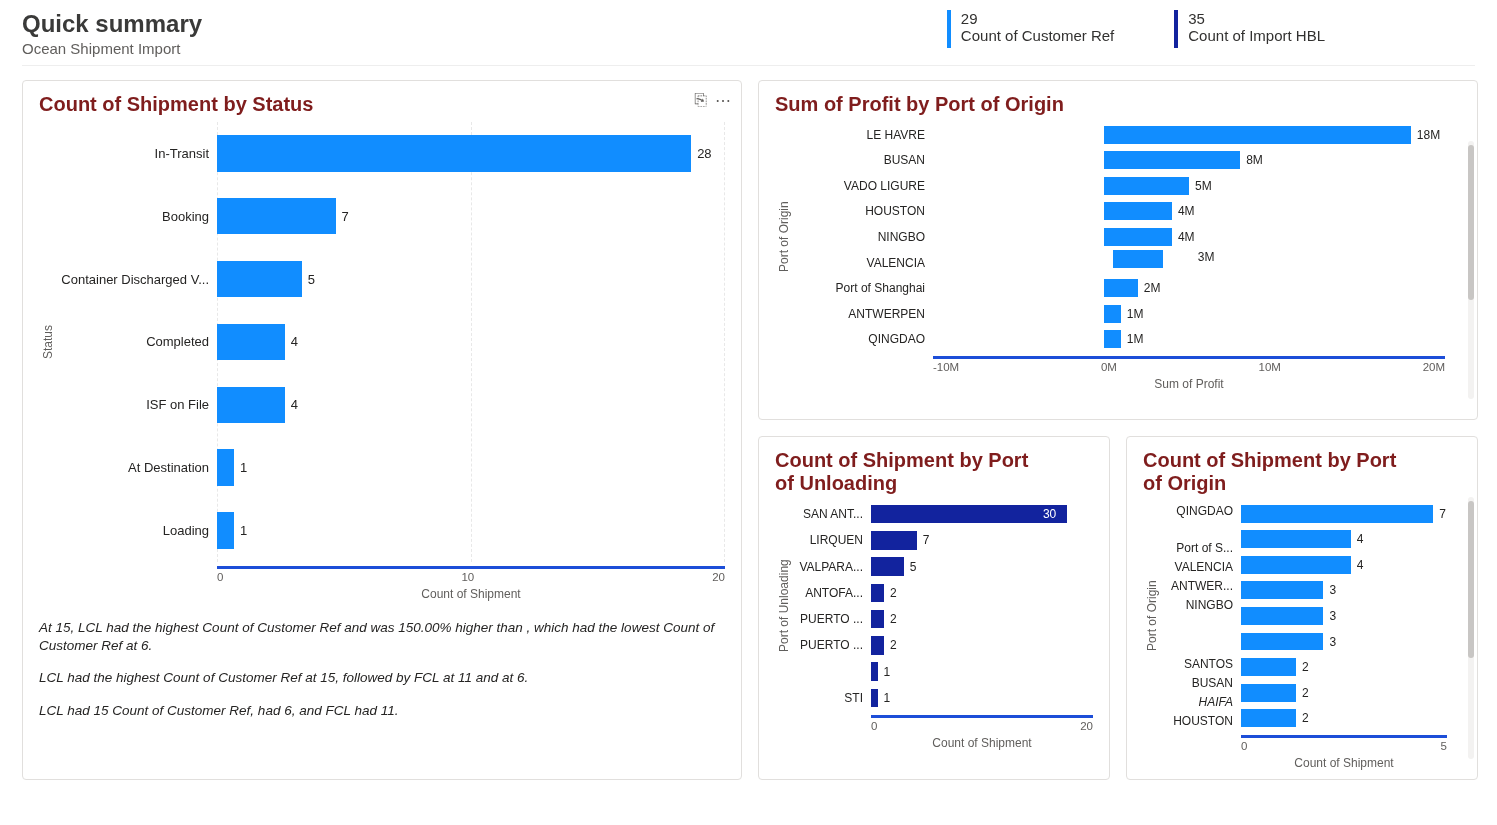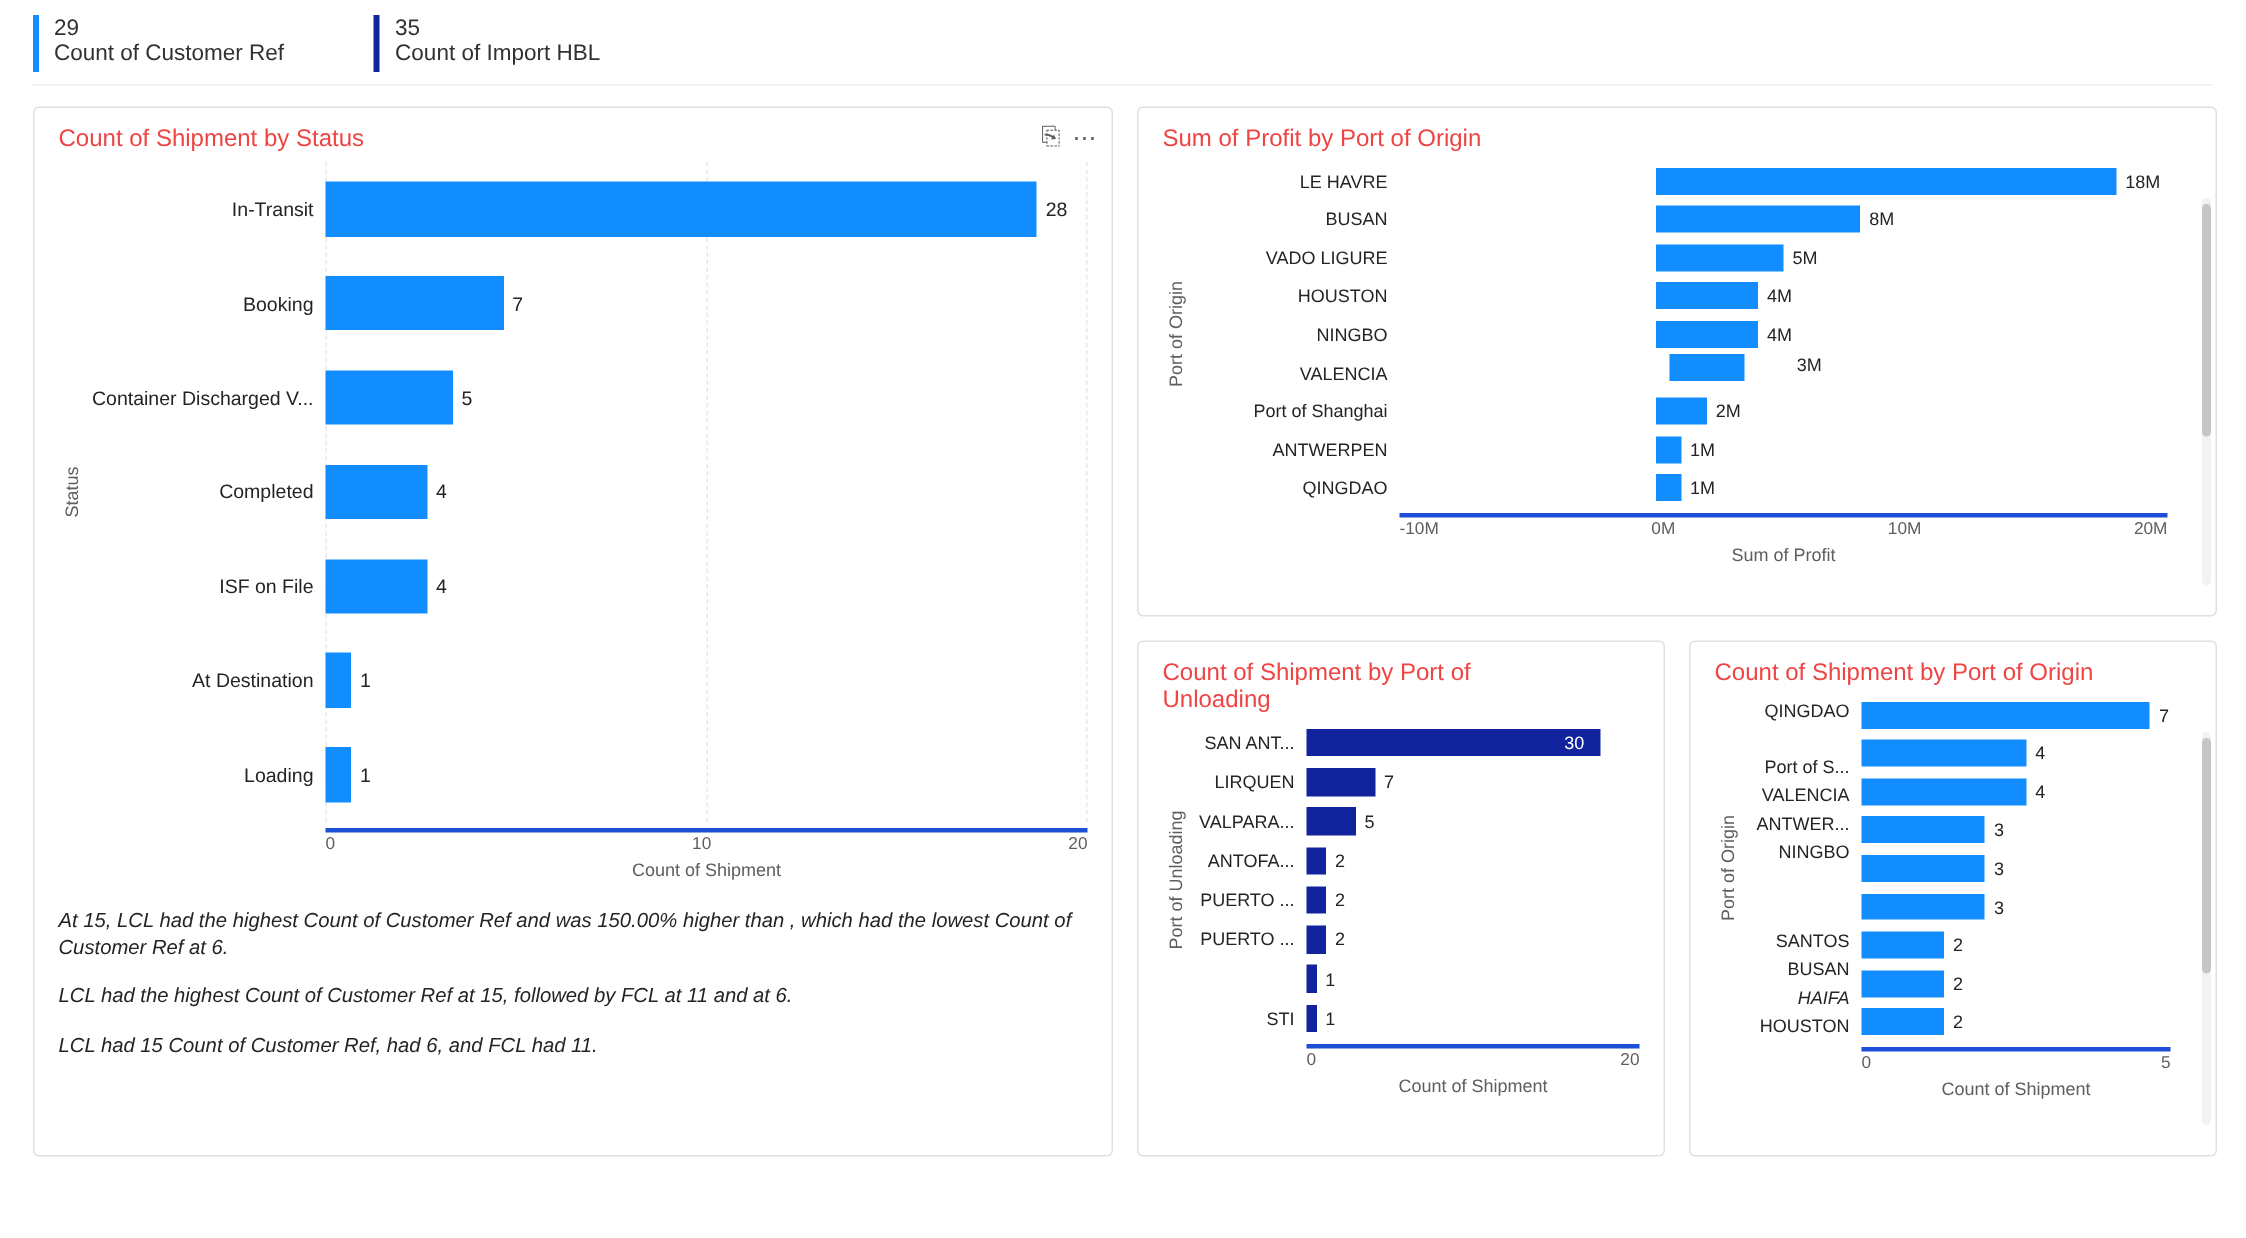--- a/index.html
+++ b/index.html
@@ -7,21 +7,21 @@
   .header { display: flex; justify-content: space-between; align-items: flex-start; border-bottom: 1px solid #eee; padding-bottom: 8px; }
   .header-left h1 { font-size: 24px; font-weight: 600; color: #3a3a39; }
   .header-left .subtitle { font-size: 15px; color: #605e5c; margin-top: 2px; }
   .kpis { display: flex; gap: 60px; padding-right: 150px; }
   .kpi { display: flex; gap: 10px; }
   .kpi-bar { width: 4px; height: 38px; }
   .kpi .val { font-size: 15px; color: #323130; }
   .kpi .lbl { font-size: 15px; color: #323130; }
   .grid { display: grid; grid-template-columns: 720px 720px; gap: 16px; margin-top: 14px; }
   .card { border: 1px solid #e1dfdd; border-radius: 4px; background: #fff; padding: 12px 16px; position: relative; }
-  .card-title { font-size: 16px; font-weight: 400; color: #ef4444; margin-bottom: 6px; max-width: 85%; }
+  .card-title { font-size: 20px; font-weight: 700; color: #7f1d1d; margin-bottom: 6px; max-width: 85%; }
   .toolbar { position: absolute; top: 10px; right: 10px; color: #605e5c; display: flex; gap: 8px; }
   .toolbar span { font-size: 16px; cursor: pointer; }
   .scrollbar-stub { position: absolute; right: 3px; top: 60px; bottom: 20px; width: 6px; background: #f3f2f1; border-radius: 3px; }
   .scrollbar-thumb { position: absolute; top: 4px; width: 6px; height: 60%; background: #c8c6c4; border-radius: 3px; }
   
   .chart { display: flex; }
   .ylabel { writing-mode: vertical-rl; transform: rotate(180deg); text-align: center; font-size: 12px; color: #605e5c; padding: 0 2px; }
   .bars { flex: 1; position: relative; }
   .barlabel { text-align: right; font-size: 13px; color: #252423; padding-right: 8px; white-space: nowrap; overflow: hidden; text-overflow: ellipsis; }
   .bar { height: 60%; background: #118dff; }
@@ -34,20 +34,24 @@
   .right-bottom { display: grid; grid-template-columns: 1fr 1fr; gap: 16px; }
   .small .barlabel { font-size: 12px; }
   .small .barval { font-size: 12px; }
   .gridlines { position: absolute; top: 0; bottom: 0; display: flex; justify-content: space-between; }
   .gridlines div { border-left: 1px dashed #e8e8e8; height: 100%; }
 </style>
 </head>
 <body>
 
 <div class="header">
+  <div class="header-left">
+    <h1>Quick summary</h1>
+    <div class="subtitle">Ocean Shipment Import</div>
+  </div>
   <div class="kpis">
     <div class="kpi">
       <div class="kpi-bar" style="background:#118dff"></div>
       <div>
         <div class="val">29</div>
         <div class="lbl">Count of Customer Ref</div>
       </div>
     </div>
     <div class="kpi">
       <div class="kpi-bar" style="background:#12239e"></div>

